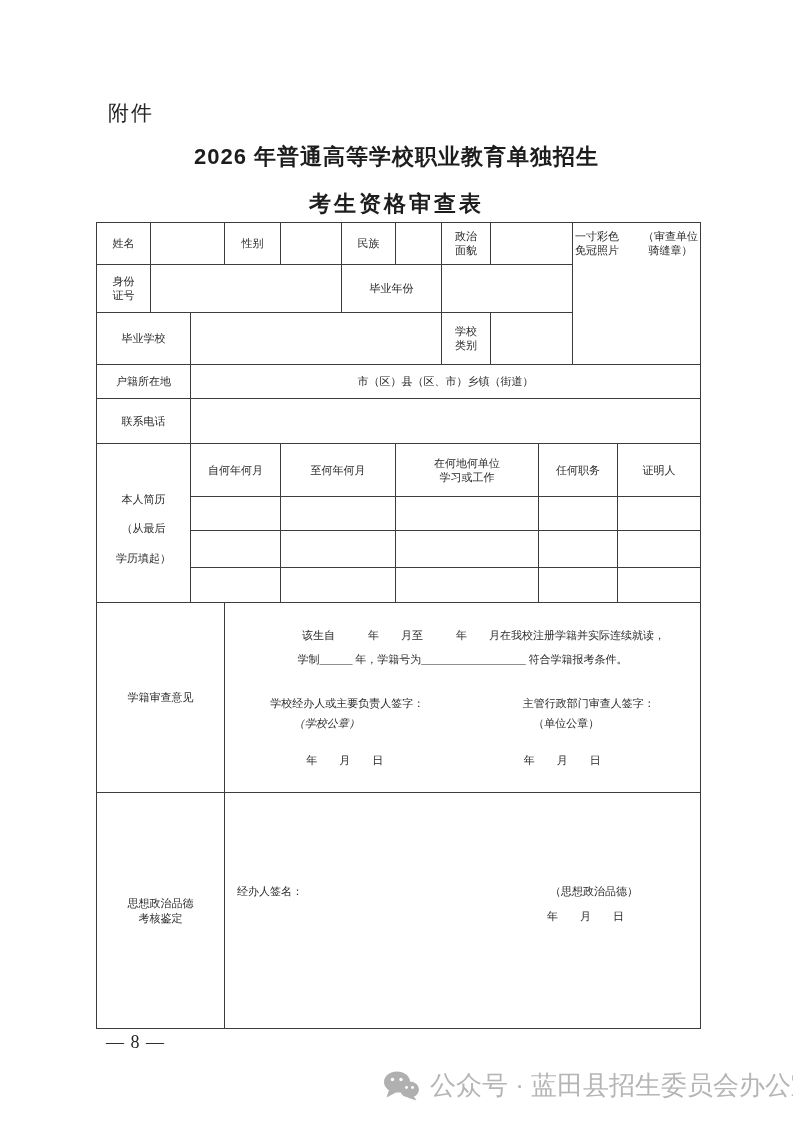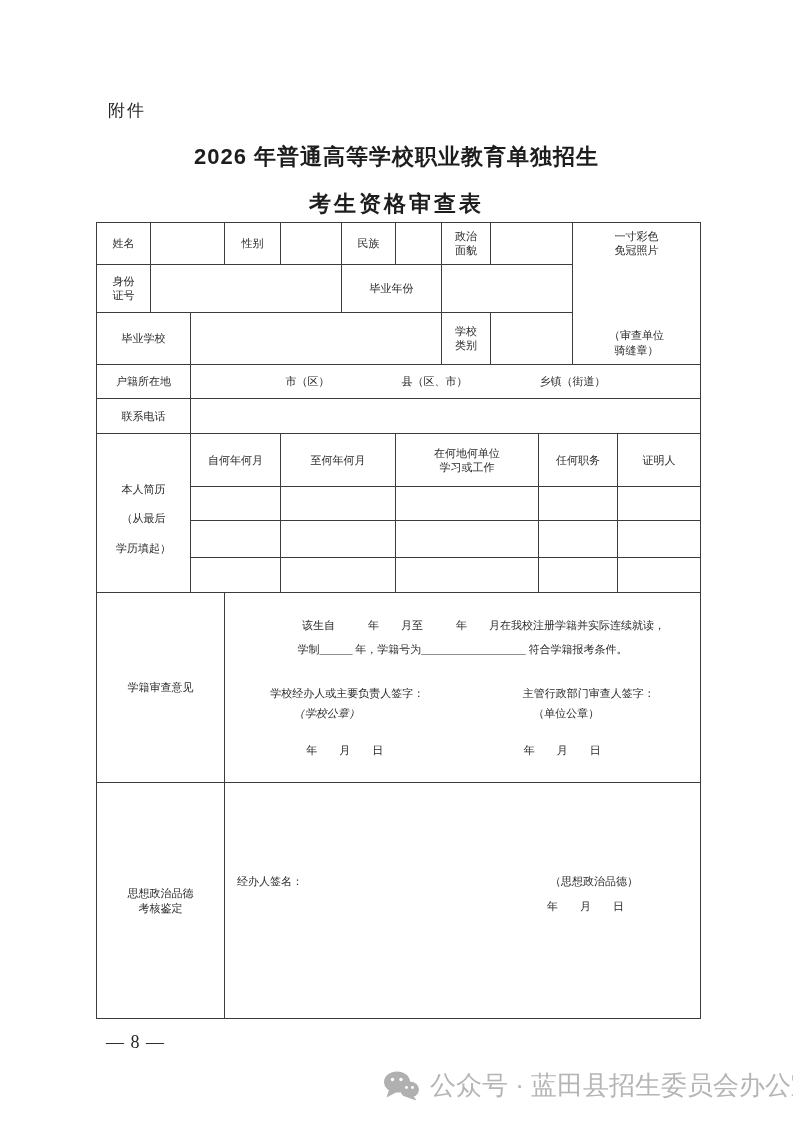--- a/index.html
+++ b/index.html
@@ -2,21 +2,21 @@
 <html><head>
 <meta charset="utf-8">
 <style>
   html,body{margin:0;padding:0;background:#ffffff;}
   .sheet{
     position:relative;width:793px;height:1121px;margin:0 auto;
     background:#ffffff;color:#262626;
     font-family:"Liberation Serif", serif;
     overflow:hidden;
   }
-  .attachment{position:absolute;left:108px;top:99px;font-size:17px;letter-spacing:2px;}
+  .attachment{position:absolute;left:108px;top:99px;font-size:21px;letter-spacing:2px;}
   .title1{
     position:absolute;left:0;right:0;top:142px;margin:0;text-align:center;
     font-family:"Liberation Sans", sans-serif;
     font-size:22px;font-weight:700;letter-spacing:1px;color:#1d1d1d;
   }
   .title2{
     position:absolute;left:0;right:0;top:189px;margin:0;text-align:center;
     font-family:Liberation Mono, monospace;
     font-size:22px;font-weight:700;letter-spacing:3px;color:#1d1d1d;
   }
@@ -25,22 +25,22 @@
     border-collapse:collapse;table-layout:fixed;
     font-size:11px;color:#2a2a2a;
   }
   table.form-table td{
     border:1.5px solid #3c3c3c;
     text-align:center;vertical-align:middle;
     padding:1px 2px;line-height:1.3;
     overflow:hidden;
   }
   .photo-cell{vertical-align:top;}
-  .photo-inner{height:100%;display:flex;flex-direction:column;justify-content:space-between;padding:5px 0 6px 0;min-height:128px;}
-  .residence-cell .res-wrap{display:flex;justify-content:center;gap:72px;}
+  .photo-inner{height:100%;display:flex;flex-direction:row;justify-content:space-between;padding:5px 0 6px 0;min-height:128px;}
+  .residence-cell .res-wrap{display:flex;justify-content:center;}
   .resume-label-cell div{line-height:1.55;margin-top:12px;}
   
   .review-cell{vertical-align:top;text-align:left;padding:16px 6px 6px 4px;}
   .review-cell p{margin:0;}
   .r-line1{text-indent:42px;line-height:1.45;}
   .r-line2{margin-top:8px !important;line-height:1.45;}
   .sign-row{display:flex;margin-top:28px;}
   .sign-half{width:50%;}
   .sign-label-left{padding-left:5px;}
   .sign-label-right{padding-left:17px;}
@@ -135,21 +135,21 @@
       <tr style="height:34px">
         <td colspan="2">户籍所在地</td>
         <td colspan="10" class="residence-cell">
           <div class="res-wrap">
             <span>市（区）</span>
             <span>县（区、市）</span>
             <span>乡镇（街道）</span>
           </div>
         </td>
       </tr>
-      <tr style="height:35px">
+      <tr style="height:45px">
         <td colspan="2">联系电话</td>
         <td colspan="10"></td>
       </tr>
       <tr style="height:53px">
         <td colspan="2" rowspan="4" class="resume-label-cell">
           <div>本人简历</div>
           <div>（从最后</div>
           <div>学历填起）</div>
         </td>
         <td colspan="2">自何年何月</td>

